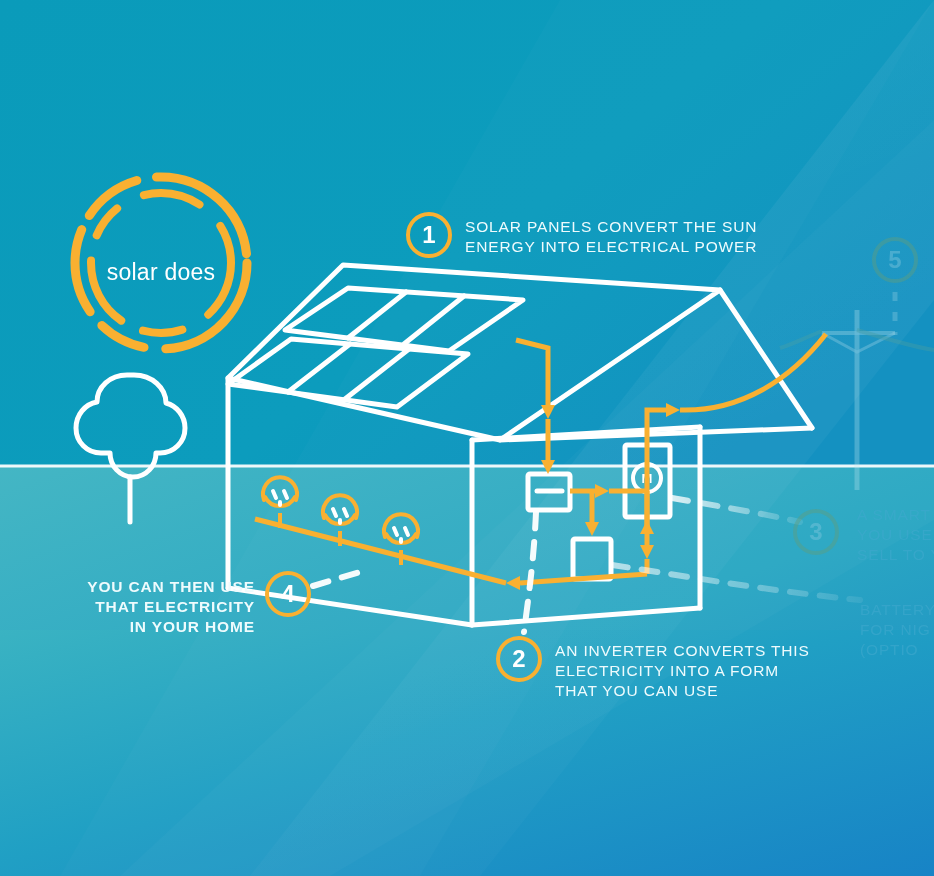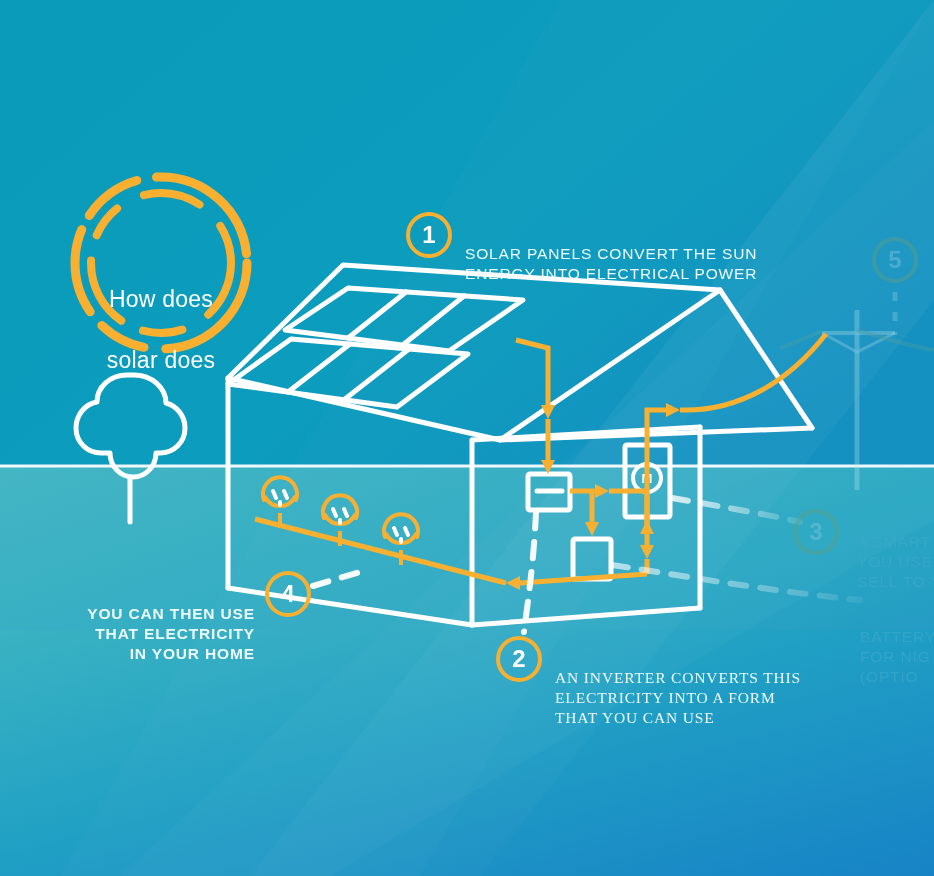--- a/index.html
+++ b/index.html
@@ -23,21 +23,20 @@
     top: 0;
     width: 934px;
     height: 876px;
   }
   .txt {
     position: absolute;
     color: #ffffff;
     letter-spacing: 0.06em;
     line-height: 1.28;
     white-space: pre-line;
-    margin-top: 27px;
   }
   .step-text {
     font-size: 15.5px;
     font-weight: 400;
     letter-spacing: 0.055em;
     color: #eefbfd;
   }
   .title-text {
     font-size: 23px;
     letter-spacing: 0.01em;
@@ -272,30 +271,29 @@
   </svg>
 
   <svg class="layer" viewBox="0 0 934 876">
     <g fill="none" stroke="#f9b031" stroke-width="9" stroke-linecap="round">
       <circle cx="161" cy="263" r="86" stroke-dasharray="130 22 48 18 86 16 60 20"></circle>
       <circle cx="161" cy="263" r="70" stroke-dasharray="58 30 40 24 70 26 34 30" stroke-width="8"></circle>
     </g>
   </svg>
 
   <div class="txt title-text" style="left:71px; top:226px; width:180px;">
-    <div>How does</div>
     <div>solar does</div>
   </div>
 
   <div class="num num-orange" style="left:406px; top:212px;">1</div>
   <div class="txt step-text" style="left:465px; top:217px; width:300px;">SOLAR PANELS CONVERT THE SUN
 ENERGY INTO ELECTRICAL POWER</div>
 
   <div class="num num-orange" style="left:496px; top:636px;">2</div>
-  <div class="txt step-text" style="left:555px; top:641px; width:300px;font-family:Liberation Serif, serif;">AN INVERTER CONVERTS THIS
+  <div class="txt step-text" style="left:555px; top:641px; width:300px;">AN INVERTER CONVERTS THIS
 ELECTRICITY INTO A FORM
 THAT YOU CAN USE</div>
 
   <div class="num num-faded" style="left:793px; top:509px;">3</div>
   <div class="txt step-text faded-text" style="left:857px; top:505px; width:200px;">A SMART M
 YOU USE W
 SELL TO Y</div>
 
   <div class="num num-orange" style="left:265px; top:571px;">4</div>
   <div class="txt step-text" style="left:60px; top:577px; width:195px; text-align:right;font-weight:bold;">YOU CAN THEN USE

